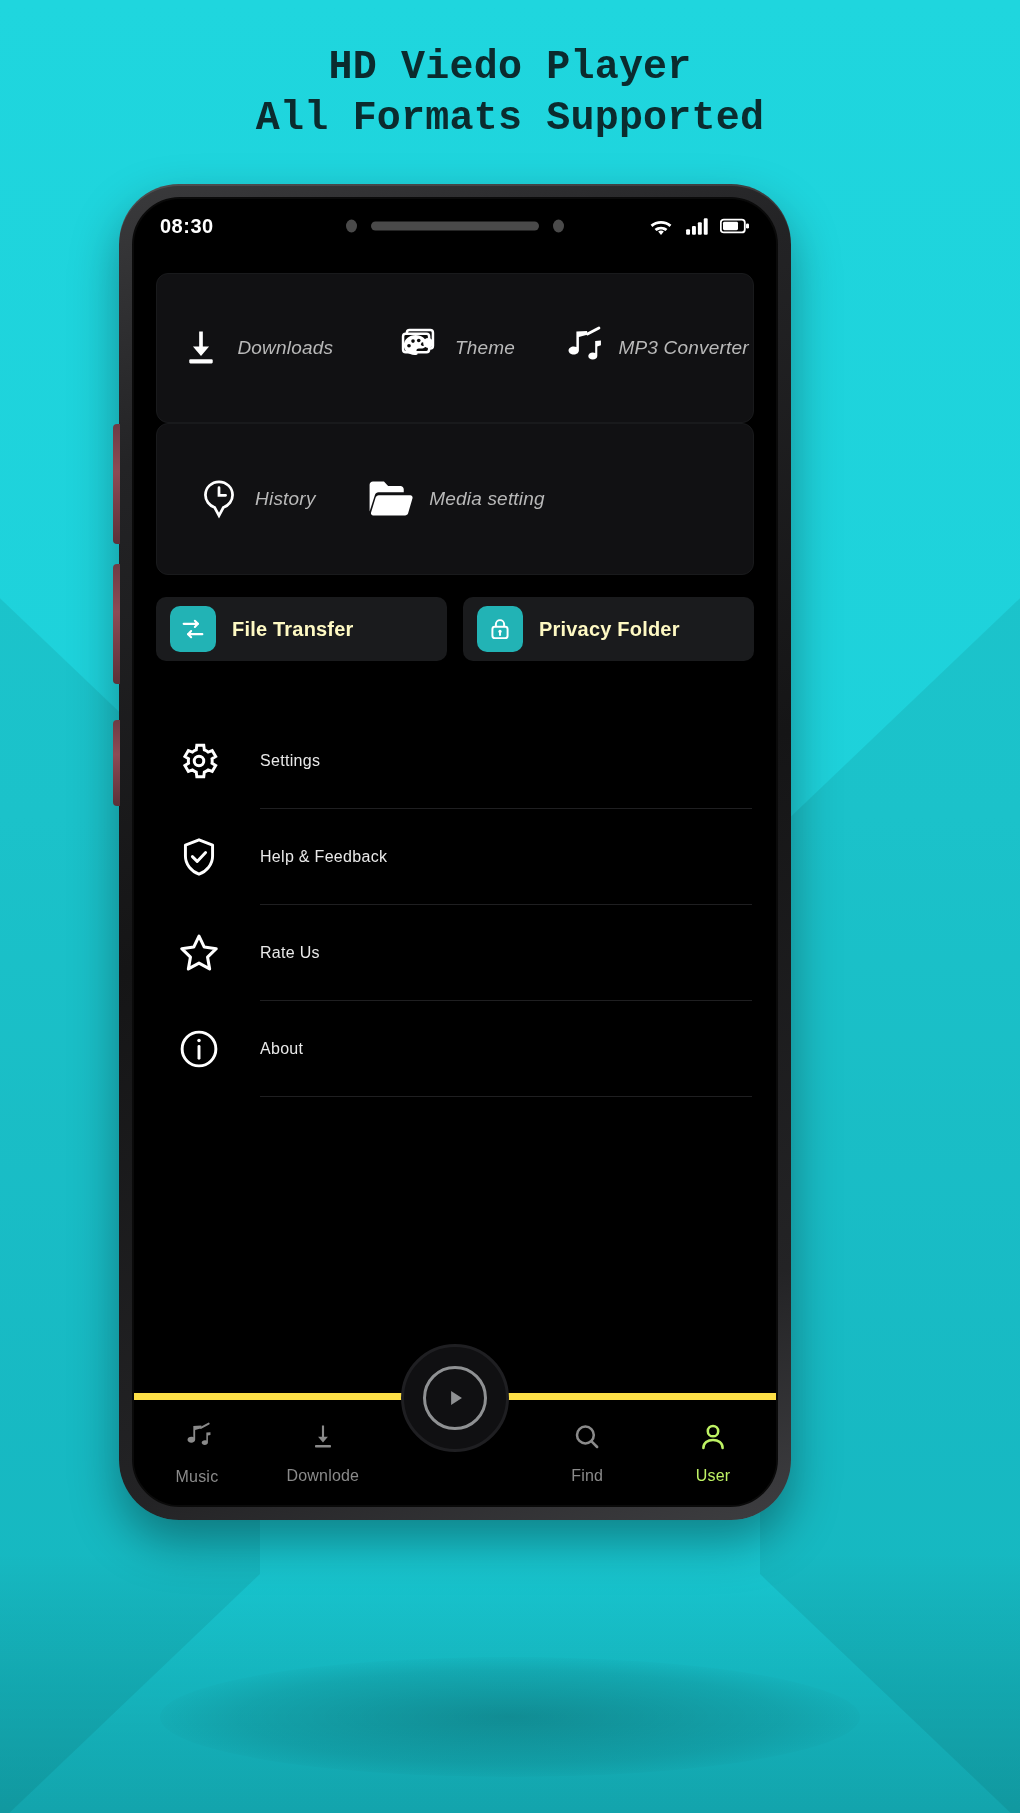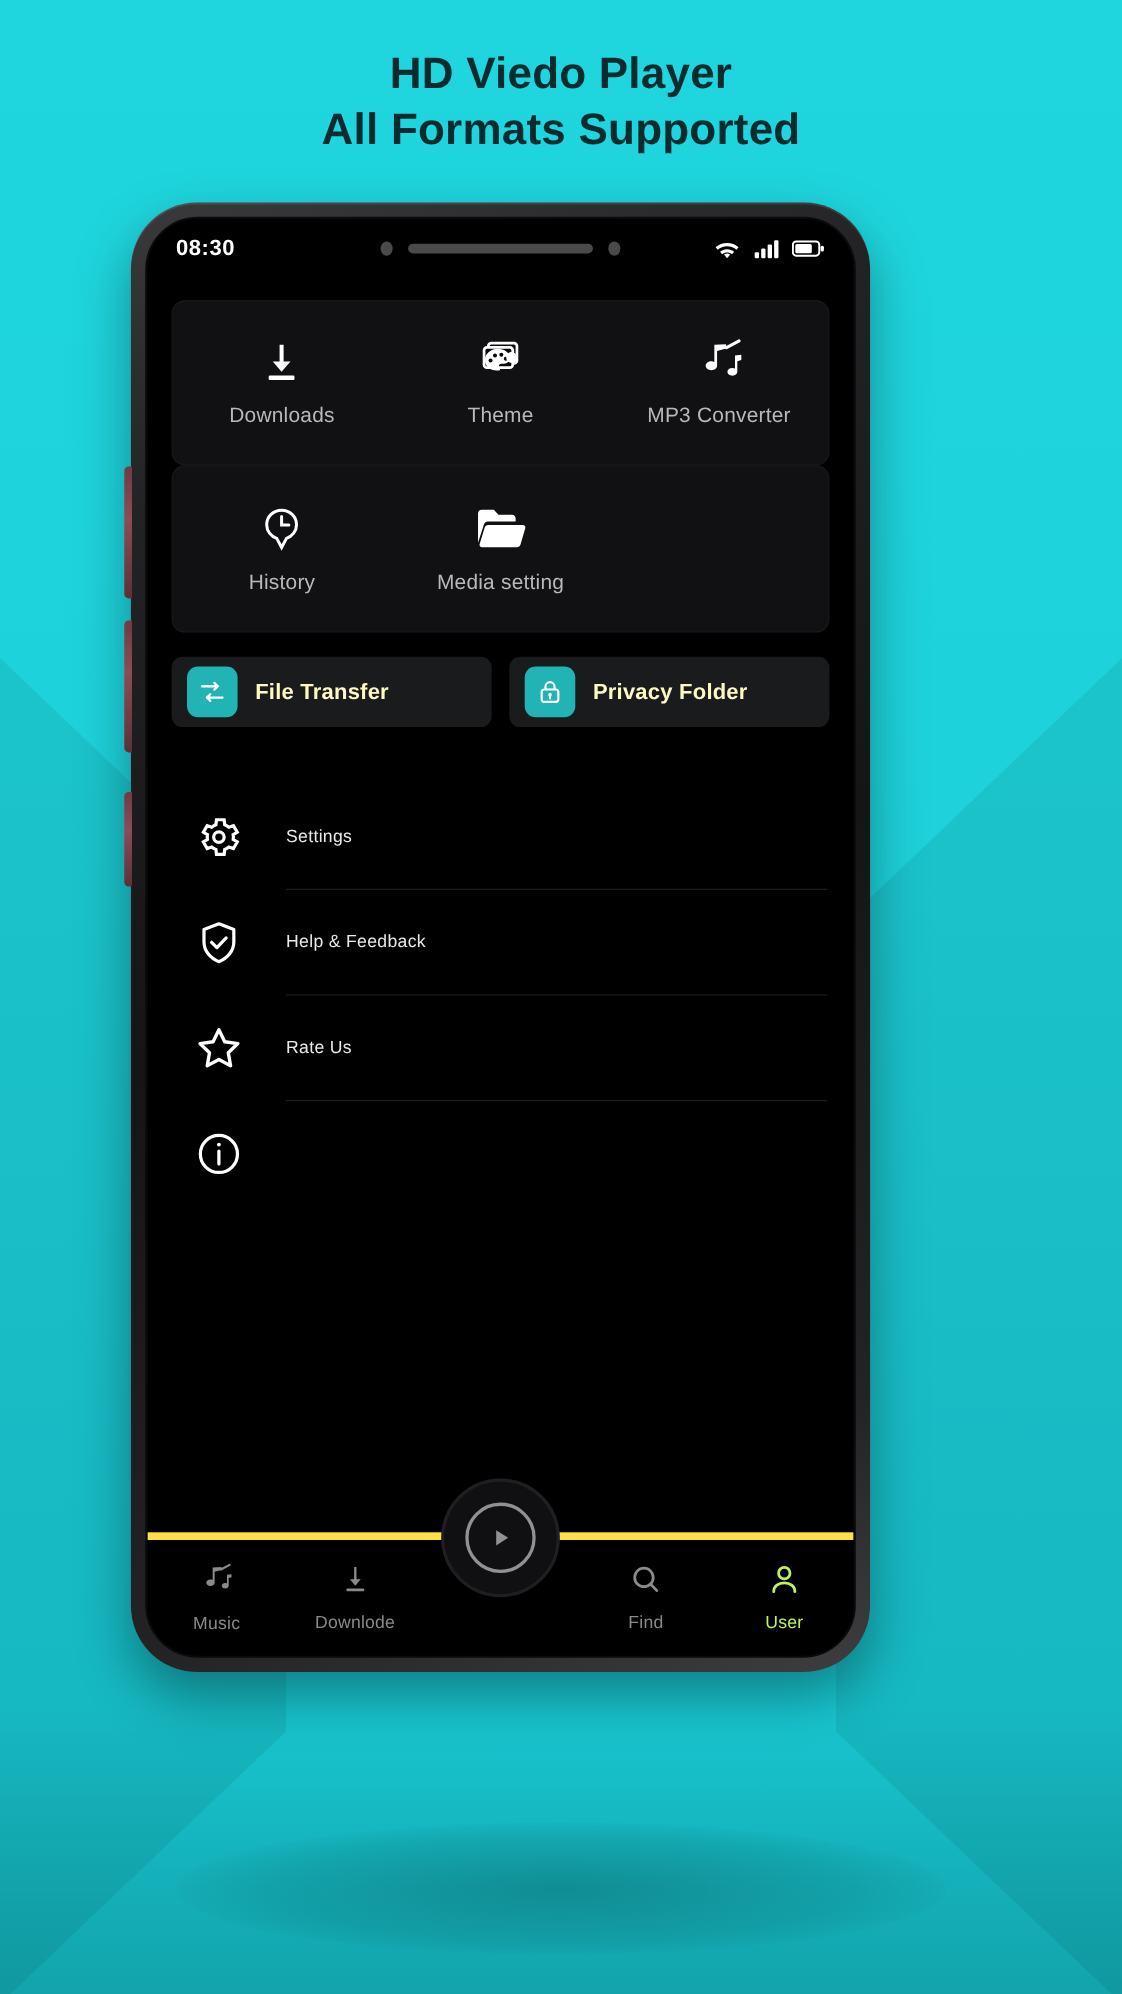--- a/index.html
+++ b/index.html
@@ -43,21 +43,21 @@
   
   .headline {
     position: absolute; left: 0; right: 0; top: 42px;
     text-align: center;
     color: #0b2b2e;
     font-size: 40px;
     font-weight: bold;
     line-height: 1.28;
     letter-spacing: 0.2px;
   }
-  .headline div { white-space: nowrap; }
+  .headline div { white-space: nowrap; font-family: Liberation Mono, monospace; }
 
   
   .phone {
     position: absolute;
     left: 119px; top: 184px;
     width: 672px; height: 1336px;
     border-radius: 60px;
     background: linear-gradient(160deg, #3a3a3c 0%, #232325 18%, #151516 50%, #232325 84%, #3e3e41 100%);
     padding: 13px;
     box-shadow: 0 22px 48px rgba(0,0,0,0.35), 0 2px 0 rgba(255,255,255,0.10) inset;
@@ -125,24 +125,25 @@
 
   .grid-row {
     height: 100%;
     display: grid;
     align-items: center;
   }
   .grid-3 { grid-template-columns: repeat(3, 1fr); }
   .grid-2-left { grid-template-columns: repeat(3, 1fr); }
 
   .tile {
-    display: flex; flex-direction: column;
+    display: flex; flex-direction: row;
     align-items: center; justify-content: center;
     gap: 14px;
     cursor: pointer;
+    font-style: italic;
   }
   .tile .glyph { height: 48px; display: flex; align-items: center; justify-content: center; }
   .tile .tile-label {
     font-size: 19px;
     color: #b9b9b9;
     letter-spacing: 0.2px;
   }
 
   
   .actions {
@@ -439,20 +440,23 @@
           </div>
 
           <div class="menu-item">
             <span class="menu-ico">
               <svg width="44" height="44" viewBox="0 0 24 24" fill="none" stroke="#ffffff" stroke-width="1.6" stroke-linecap="round">
                 <circle cx="12" cy="12" r="9.2"></circle>
                 <circle cx="12" cy="7.4" r="0.95" fill="#ffffff" stroke="none"></circle>
                 <path d="M12 10.6v6.4"></path>
               </svg>
             </span>
+            <span class="menu-text">
+              <span class="menu-label">About</span>
+            </span>
           </div>
 
         </div>
       </div>
 
       <div class="bottombar">
 
         <div class="nav-item">
           <span>
             <svg width="34" height="34" viewBox="0 0 24 24" fill="currentColor">

